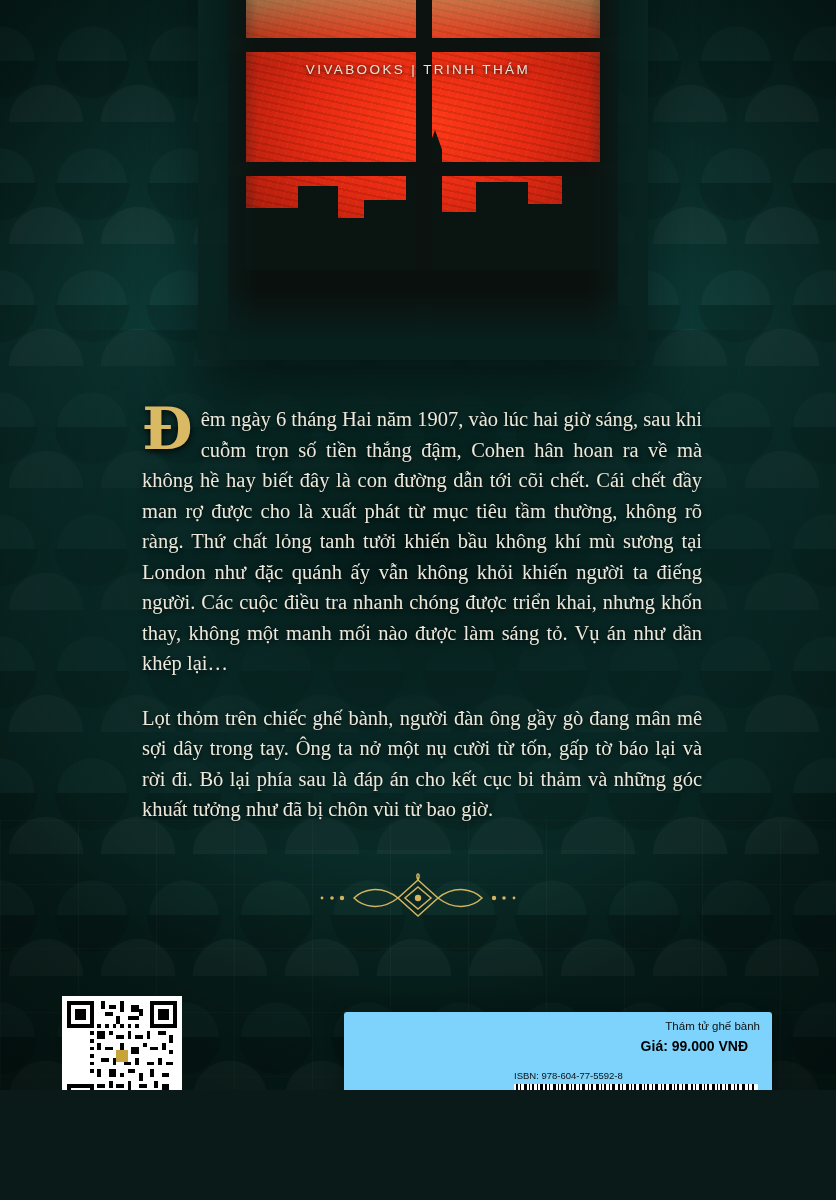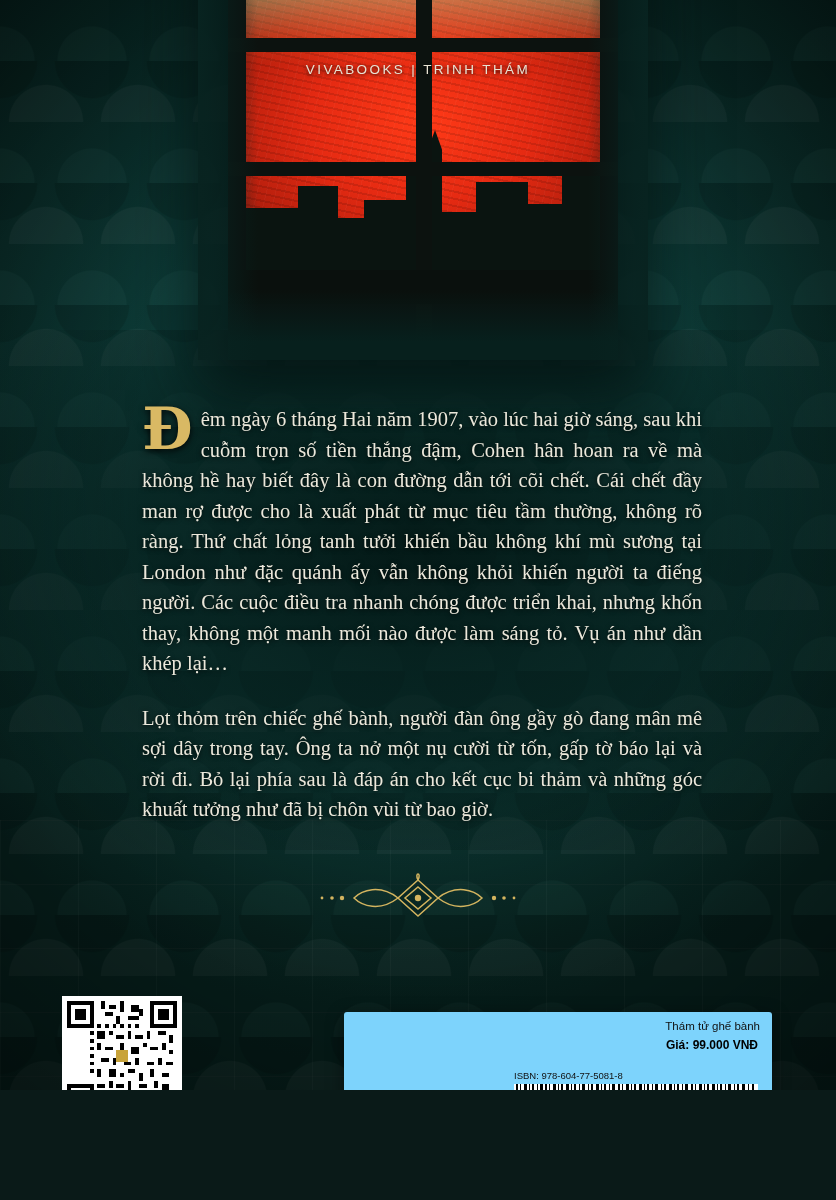--- a/index.html
+++ b/index.html
@@ -239,24 +239,24 @@
   .panel-title {
     position: absolute;
     right: 12px;
     top: 8px;
     font-family: "Liberation Sans", sans-serif;
     font-size: 11.5px;
     color: #111;
   }
   .panel-price {
     position: absolute;
-    right: 14px;
+    right: 24px;
     top: 26px;
     font-family: "Liberation Sans", sans-serif;
-    font-size: 12px;
+    font-size: 14px;
     font-weight: bold;
     color: #000;
   }
   .pub-logo {
     position: absolute;
     left: 18px;
     top: 22px;
     width: 140px;
     text-align: center;
   }
@@ -476,21 +476,21 @@
         <rect x="13" y="13" width="3" height="3"></rect>
       </g>
     </svg>
   </div>
 
   <div class="panel">
     <div class="panel-title">Thám tử ghế bành</div>
     <div class="panel-price">Giá: 99.000 VNĐ</div>
 
 
-    <div class="isbn-text">ISBN: 978-604-77-5081-8</div>
+    <div class="isbn-text">ISBN: 978-604-77-5592-8</div>
 
     <div class="barcode">
       <svg width="244" height="44" viewBox="0 0 244 44" shape-rendering="crispEdges">
         <rect width="244" height="44" fill="#fff"></rect>
         <g fill="#000">
           <rect x="2" y="0" width="2" height="44"></rect>
             <rect x="6" y="0" width="1" height="44"></rect>
           <rect x="10" y="0" width="3" height="40"></rect>
             <rect x="15" y="0" width="1" height="40"></rect>
           <rect x="18" y="0" width="2" height="40"></rect>

